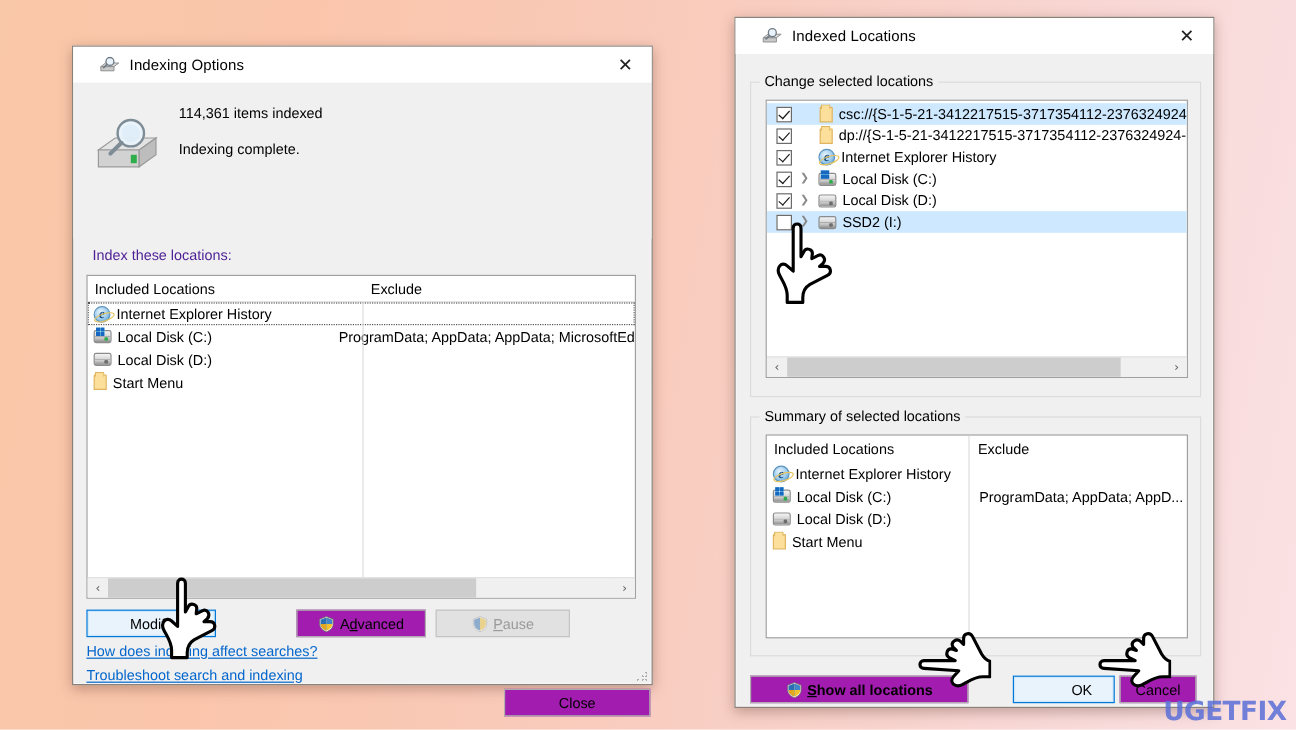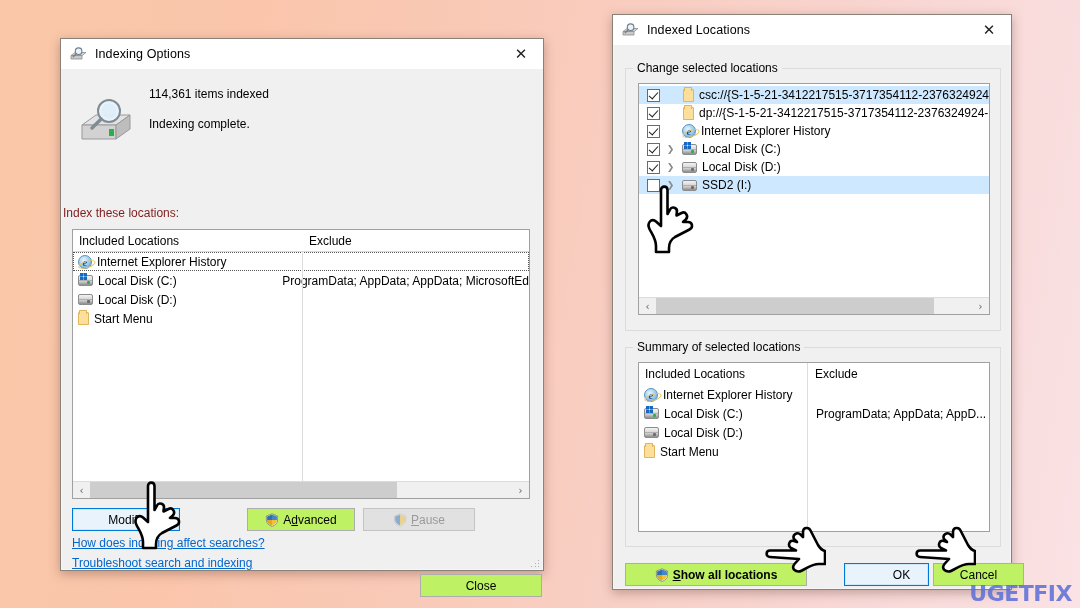--- a/index.html
+++ b/index.html
@@ -18,21 +18,21 @@
     position:absolute;
     background:#f0f0f0;
     border:1px solid #8a8178;
     box-shadow: 0 3px 10px rgba(90,50,40,.35), 0 0 0 1px rgba(255,255,255,.4) inset;
   }
   .titlebar {
     height:30px;
     background:#ffffff;
     display:flex;
     align-items:center;
-    padding-left:9px;
+    padding-left:22px;
     position:relative;
   }
   .title-text {
     font-size:12.5px;
     color:#000;
     margin-left:8px;
     letter-spacing:.1px;
   }
   .close-btn {
     position:absolute;
@@ -169,21 +169,21 @@
     cursor:pointer;
     height:23px;
     font-family:"Liberation Sans", sans-serif;
   }
   .btn.default {
     border:1px solid #0078d7;
     background:#e8f3fc;
     box-shadow:0 0 0 1px #cde8fa inset;
   }
   .btn.disabled { color:#9a9a9a; background:#e1e1e1; border-color:#c4c4c4; cursor:default; }
-  .btn.plain { background:#bef264; }
+  .btn.plain { background:#a21caf; }
   .btn u { text-decoration:underline; }
 
   .link {
     font-size:12px;
     color:#0366cc;
     text-decoration:underline;
     cursor:pointer;
     display:inline-block;
   }
 
@@ -283,21 +283,21 @@
         <rect x="30" y="31" width="5" height="7" fill="#2eae4a"></rect>
         <circle cx="30" cy="13" r="11" fill="#e9f3fb" fill-opacity=".92" stroke="#7e8c96" stroke-width="2"></circle>
         <circle cx="30" cy="13" r="7.5" fill="#d7e9f7" fill-opacity=".55"></circle>
         <path d="M22.2 21 L13 30" stroke="#7e8c96" stroke-width="3.4" stroke-linecap="round"></path>
       </svg>
     </div>
     <div style="position:absolute; left:88px; top:18px; font-size:12px; color:#000;">114,361 items indexed</div>
     <div style="position:absolute; left:88px; top:48px; font-size:12px; color:#000;">Indexing complete.</div>
   </div>
 
-  <div style="position:absolute; left:2px; top:167px; font-size:12px; color:#7f1d1d;">Index these locations:</div>
+  <div style="position:absolute; left:16px; top:167px; font-size:12px; color:#4c1d95;">Index these locations:</div>
 
   <div class="listbox" style="left:11px; top:190px; width:458px; height:270px; position:absolute;">
     <div class="list-header">
       <div style="width:228px; padding-left:6px;">Included Locations</div>
       <div class="col-sep"></div>
       <div style="flex:1; padding-left:7px;">Exclude</div>
     </div>
 
     <div style="position:absolute; left:229px; top:22px; bottom:17px; width:1px; background:#dcdcdc;"></div>
 
@@ -514,21 +514,21 @@
         <path d="M2.1 6.9 H7 V12.5 C4.1 11.6 2.1 9.2 2.1 6.9 Z" fill="#e3a81f"></path>
       </svg>
     </span>
     <span><u>S</u>how all locations</span>
   </div>
 
   <div class="btn default" style="position:absolute; left:231px; top:548px; width:85px;padding-left:30px;">
     <span>OK</span>
   </div>
 
-  <div class="btn plain" style="position:absolute; left:320px; top:548px; width:91px;">
+  <div class="btn plain" style="position:absolute; left:320px; top:548px; width:64px;">
     <span>Cancel</span>
   </div>
 </div>
 
 <div class="hand" style="left:645px; top:182px;">
   <svg width="62" height="72" viewBox="0 0 62 72">
     <path d="M16 8 C16 3.5 22.5 3.5 22.5 8 L22.5 32 L25 27.5 C26.8 24 33 25.5 31.8 30.5 L31.5 33.5
              L36.5 31 C40.5 29 44 34 40.8 37.5 L38 40 L43 40 C47.5 40 48.5 45.5 44.5 47.5
              L30 55 C25 58 24 62 24 66 L24 70 L11 70 L11 64 C11 57 7 52 4.5 47 C1.5 41 6.5 35.5 11 39.5
              L16 44 Z" fill="#ffffff" stroke="#000000" stroke-width="2.6" stroke-linejoin="round"></path>

